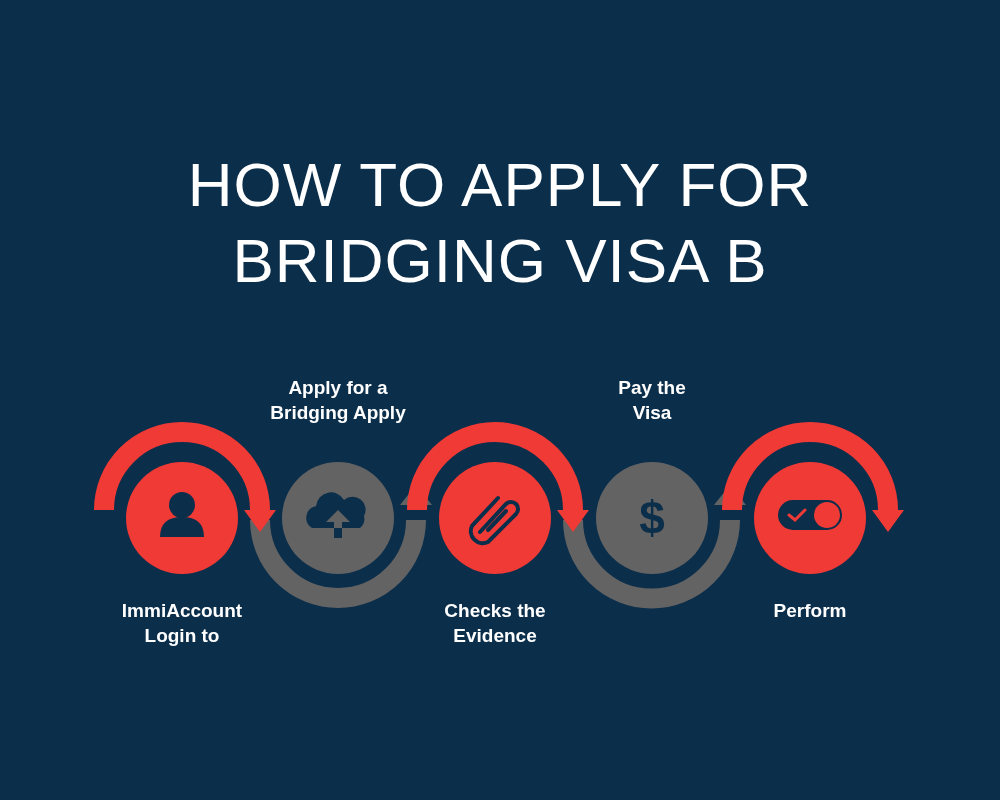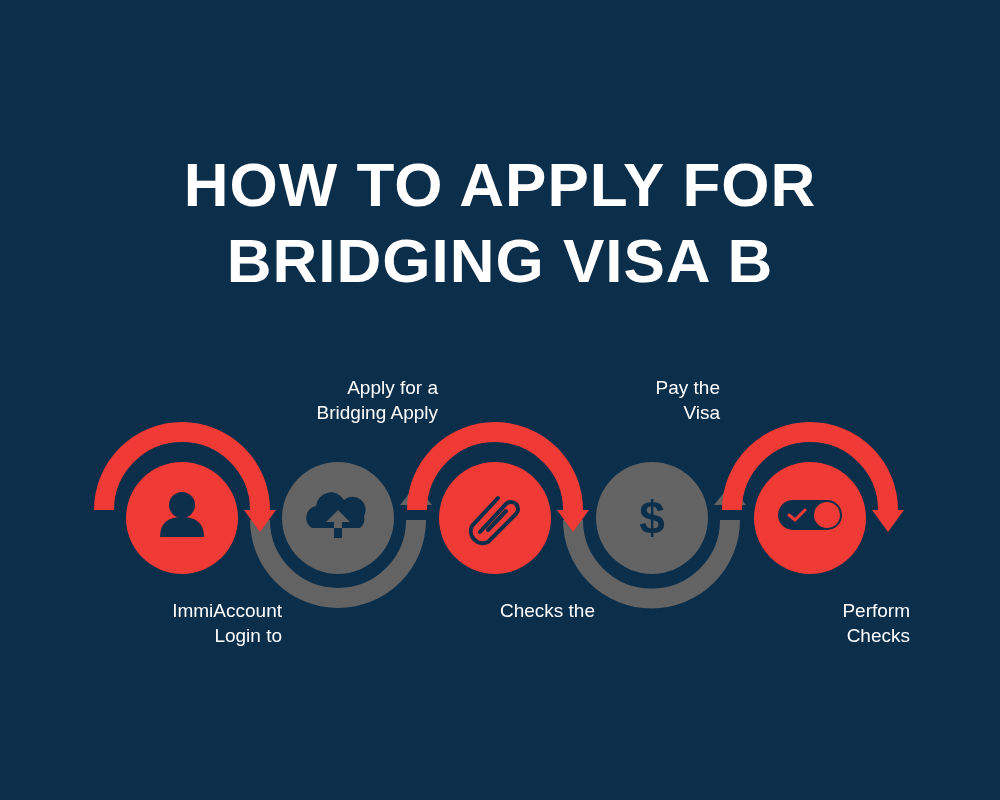--- a/index.html
+++ b/index.html
@@ -1,20 +1,20 @@
 <!DOCTYPE html>
 <html><head>
 <meta charset="utf-8">
 <style>
   html,body{margin:0;padding:0;}
   body{width:1000px;height:800px;background:#0b2e4b;overflow:hidden;position:relative;font-family:"Liberation Sans",sans-serif;}
-  .title{position:absolute;left:0;width:1000px;text-align:center;color:#fff;font-weight:bold;font-size:62px;letter-spacing:1px;line-height:70px;}
+  .title{position:absolute;left:0;width:1000px;text-align:center;color:#fff;font-weight:normal;font-size:62px;letter-spacing:1px;line-height:70px;}
   .t1{top:150px;}
   .t2{top:226px;}
-  .label{position:absolute;width:200px;text-align:right;color:#fff;font-weight:normal;font-size:19px;line-height:25px;}
+  .label{position:absolute;width:200px;text-align:center;color:#fff;font-weight:bold;font-size:19px;line-height:25px;}
   svg.flow{position:absolute;left:0;top:0;}
 </style>
 </head>
 <body>
 
 <div class="title t1">HOW TO APPLY FOR</div>
 <div class="title t2">BRIDGING VISA B</div>
 
 <svg class="flow" width="1000" height="800">
 
@@ -74,21 +74,21 @@
 <div class="label" style="left:82px;top:598px;">
   <div>ImmiAccount</div>
   <div>Login to</div>
 </div>
 <div class="label" style="left:238px;top:375px;">
   <div>Apply for a</div>
   <div>Bridging Apply</div>
 </div>
 <div class="label" style="left:395px;top:598px;">
   <div>Checks the</div>
+  <div>Evidence</div>
 </div>
-<div class="label" style="left:520px;top:375px;">
+<div class="label" style="left:552px;top:375px;">
   <div>Pay the</div>
   <div>Visa</div>
 </div>
 <div class="label" style="left:710px;top:598px;">
   <div>Perform</div>
-  <div>Checks</div>
 </div>
 
 </body></html>

